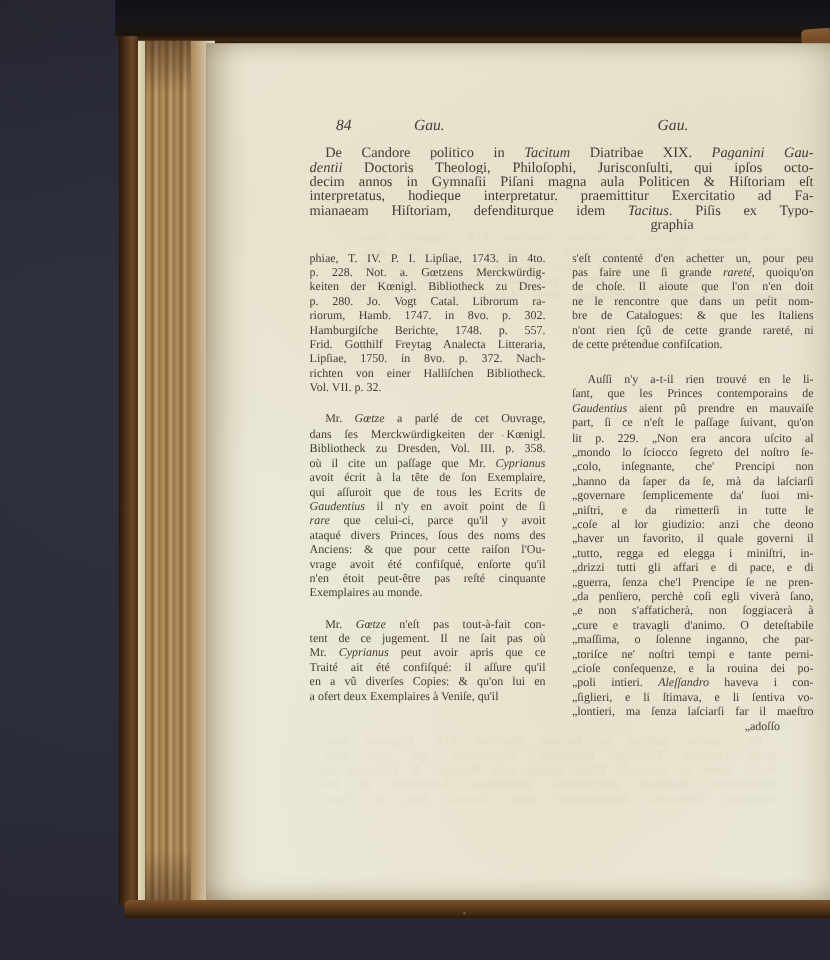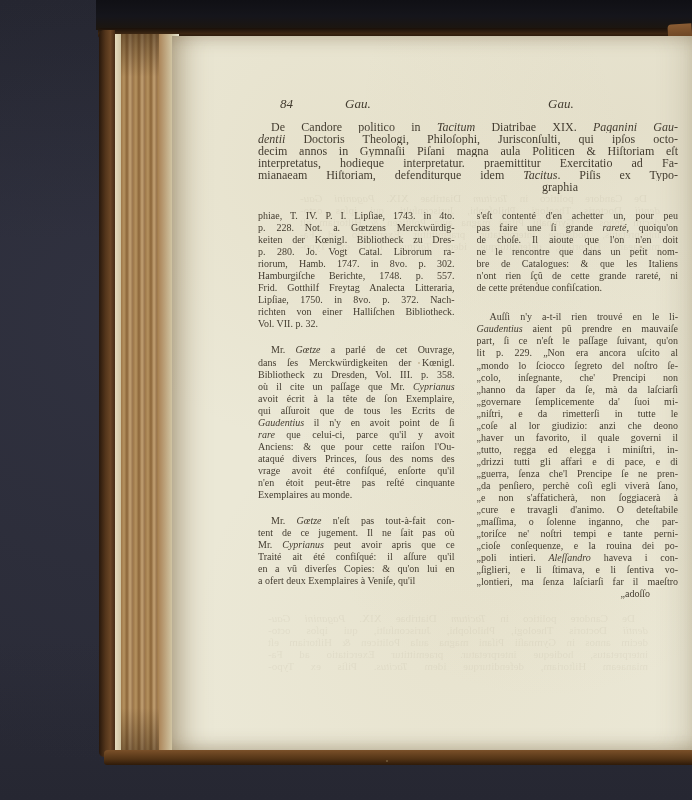--- a/index.html
+++ b/index.html
@@ -124,22 +124,22 @@
         </div>
         <div class="para ind">
           <div class="tl">Mr. <i>Gœtze</i> a parlé de cet Ouvrage,</div>
           <div class="tl">dans ſes Merckwürdigkeiten der Kœnigl.</div>
           <div class="tl">Bibliotheck zu Dresden, Vol. III. p. 358.</div>
           <div class="tl">où il cite un paſſage que Mr. <i>Cyprianus</i></div>
           <div class="tl">avoit écrit à la tête de ſon Exemplaire,</div>
           <div class="tl">qui aſſuroit que de tous les Ecrits de</div>
           <div class="tl"><i>Gaudentius</i> il n'y en avoit point de ſi</div>
           <div class="tl"><i>rare</i> que celui-ci, parce qu'il y avoit</div>
+          <div class="tl">ataqué divers Princes, ſous des noms des</div>
           <div class="tl">Anciens: &amp; que pour cette raiſon l'Ou-</div>
-          <div class="tl">ataqué divers Princes, ſous des noms des</div>
           <div class="tl">vrage avoit été confiſqué, enſorte qu'il</div>
           <div class="tl">n'en étoit peut-être pas reſté cinquante</div>
           <div class="tl last">Exemplaires au monde.</div>
         </div>
         <div class="para ind">
           <div class="tl">Mr. <i>Gœtze</i> n'eſt pas tout-à-fait con-</div>
           <div class="tl">tent de ce jugement. Il ne ſait pas où</div>
           <div class="tl">Mr. <i>Cyprianus</i> peut avoir apris que ce</div>
           <div class="tl">Traité ait été confiſqué: il aſſure qu'il</div>
           <div class="tl">en a vû diverſes Copies: &amp; qu'on lui en</div>
@@ -152,20 +152,21 @@
             <div class="tl">s'eſt contenté d'en achetter un, pour peu</div>
             <div class="tl">pas faire une ſi grande <i>rareté</i>, quoiqu'on</div>
             <div class="tl">de choſe. Il aioute que l'on n'en doit</div>
             <div class="tl">ne le rencontre que dans un petit nom-</div>
             <div class="tl">bre de Catalogues: &amp; que les Italiens</div>
             <div class="tl">n'ont rien ſçû de cette grande rareté, ni</div>
             <div class="tl last">de cette prétendue confiſcation.</div>
           </div>
           <div class="para ind">
             <div class="tl">Auſſi n'y a-t-il rien trouvé en le li-</div>
+            <div class="tl">ſant, que les Princes contemporains de</div>
             <div class="tl"><i>Gaudentius</i> aient pû prendre en mauvaiſe</div>
             <div class="tl">part, ſi ce n'eſt le paſſage ſuivant, qu'on</div>
             <div class="tl">lit p. 229. „Non era ancora uſcito al</div>
             <div class="tl">„mondo lo ſciocco ſegreto del noſtro ſe-</div>
             <div class="tl">„colo, inſegnante, che' Prencipi non</div>
             <div class="tl">„hanno da ſaper da ſe, mà da laſciarſi</div>
             <div class="tl">„governare ſemplicemente da' ſuoi mi-</div>
             <div class="tl">„niſtri, e da rimetterſi in tutte le</div>
             <div class="tl">„coſe al lor giudizio: anzi che deono</div>
             <div class="tl">„haver un favorito, il quale governi il</div>

